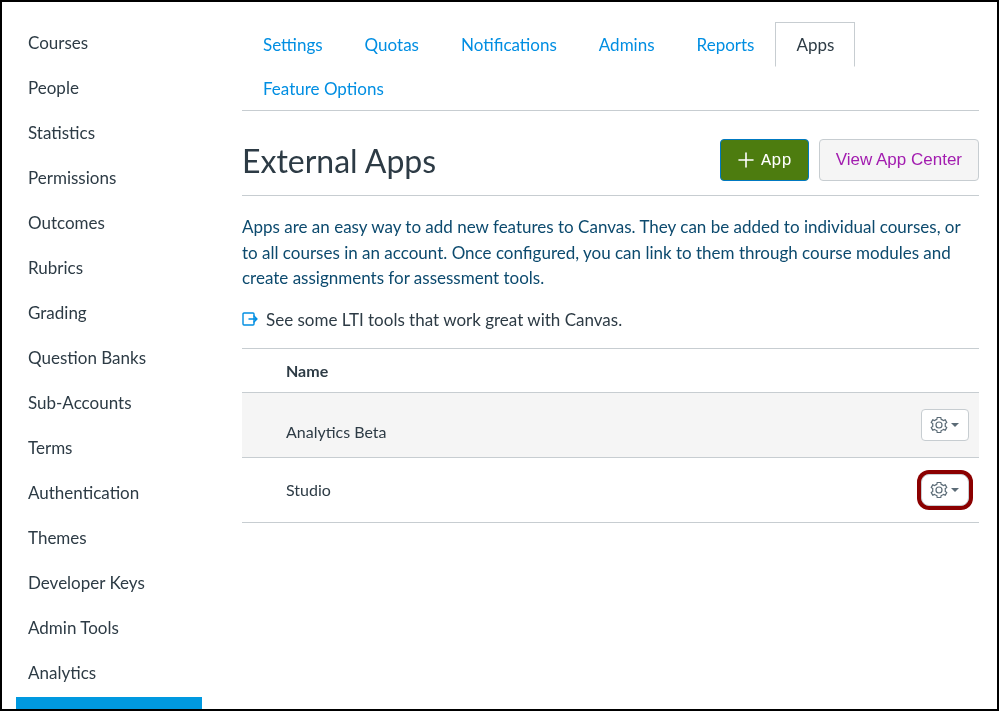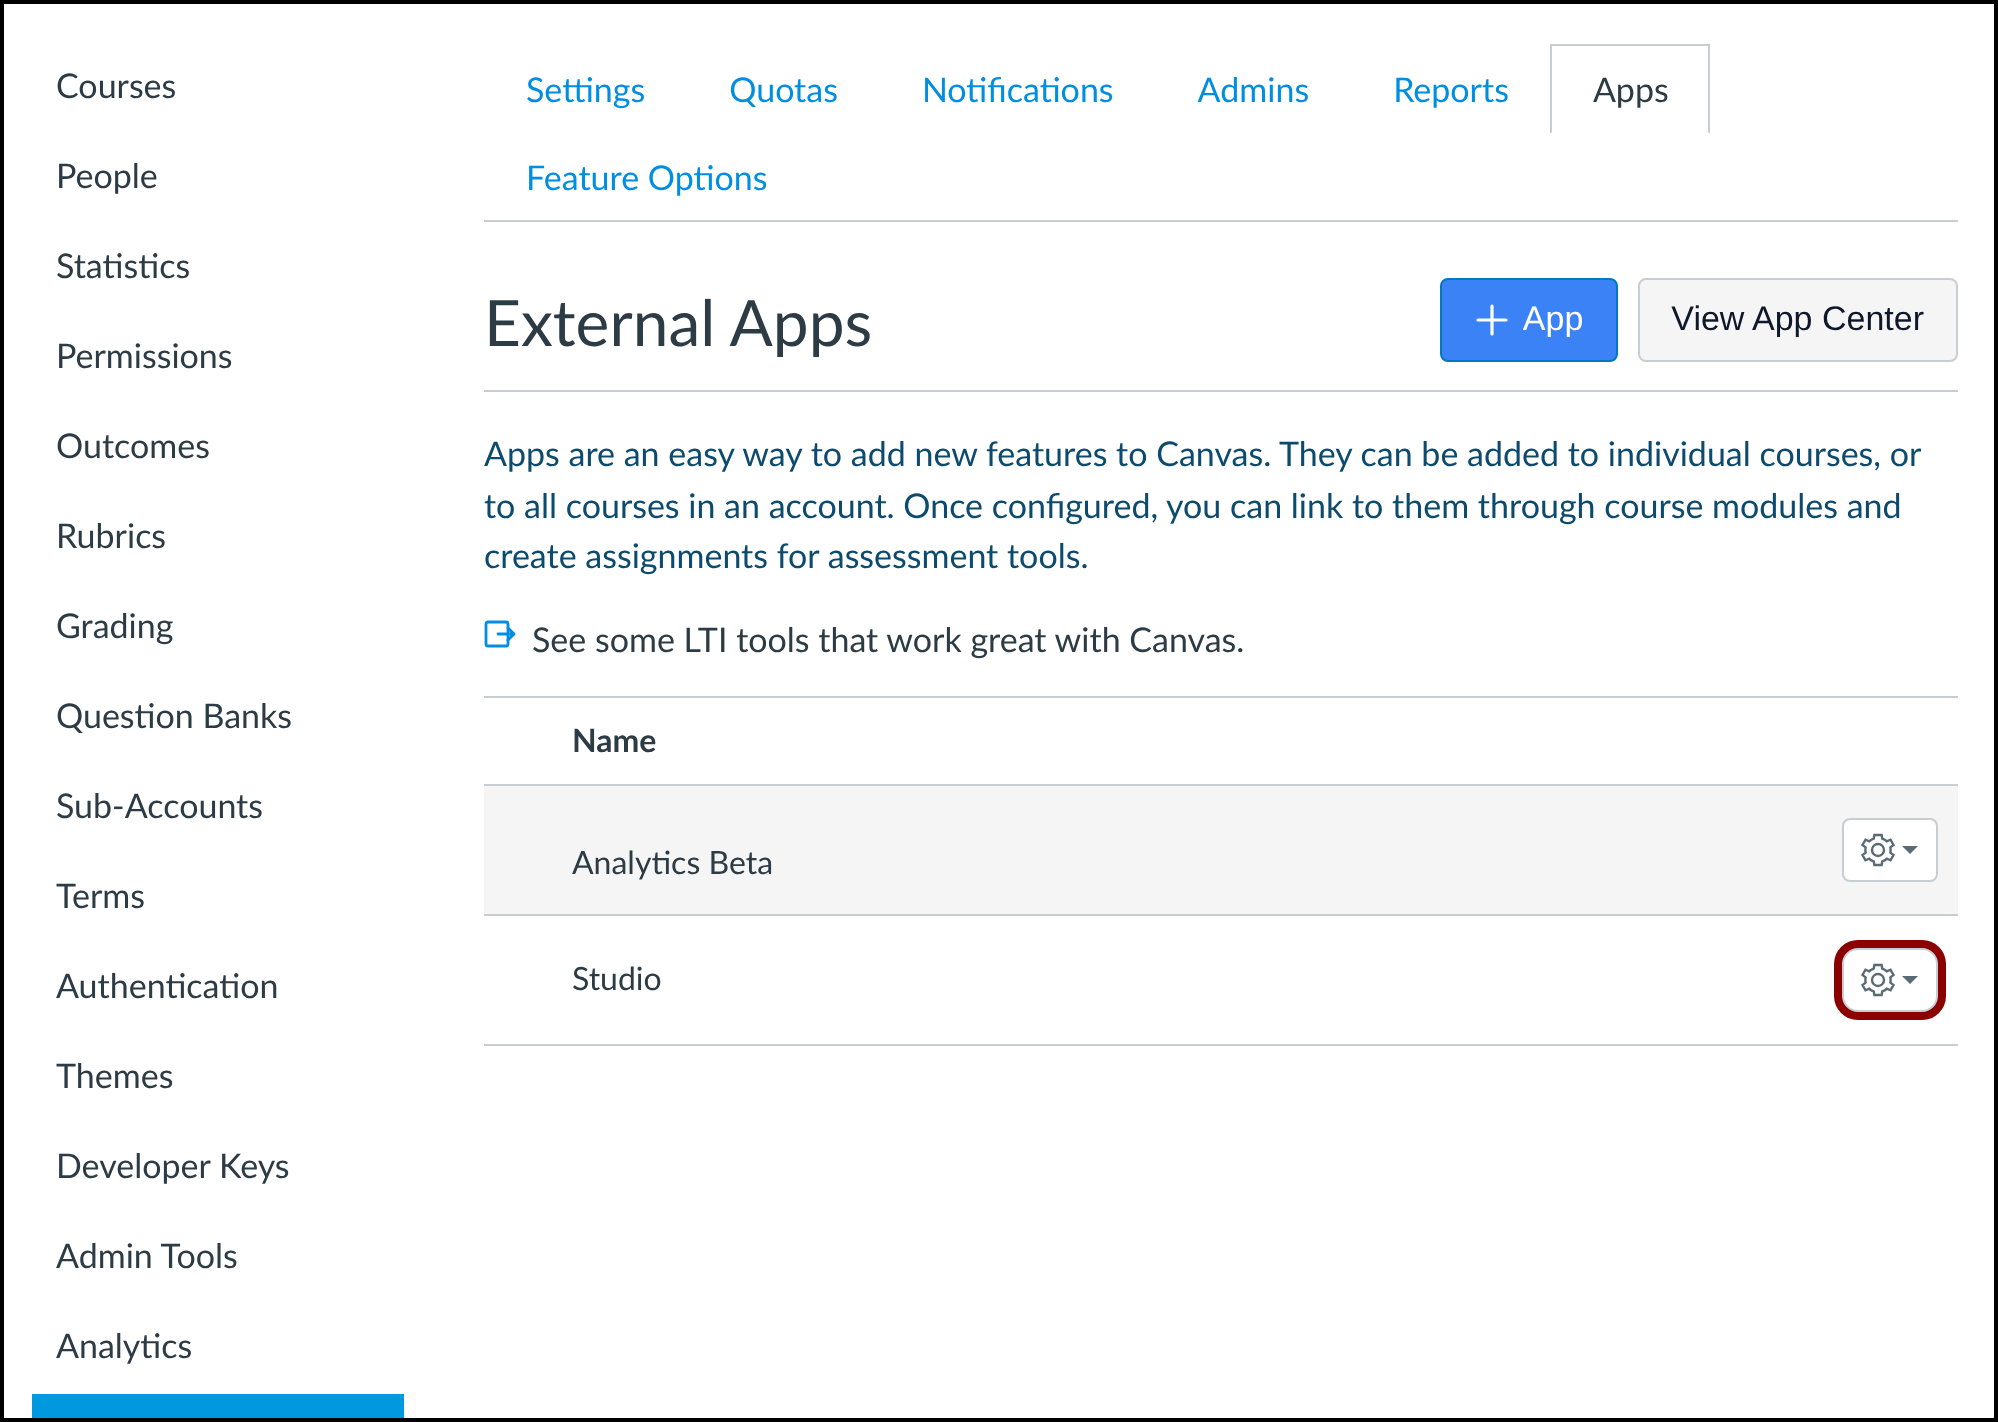--- a/index.html
+++ b/index.html
@@ -73,37 +73,39 @@
     .btn {
       display: inline-flex;
       align-items: center;
       gap: 6px;
       padding: 10px 16px;
       border-radius: 4px;
       font-size: 17px;
       cursor: pointer;
       border: 1px solid #c7cdd1;
       background: #f5f5f5;
-      color: #0f172a;
+      color: #a21caf;
     }
     .btn-primary {
-      background: #3b82f6;
+      background: #4d7c0f;
       border-color: #0079c1;
       color: #fff;
+      font-family: Liberation Mono, monospace;
     }
     .plus-icon svg { display: block; }
     .description {
       margin-top: 18px;
       font-size: 17px;
       line-height: 1.5;
       color: #0c4a6e;
     }
     .link-row {
       margin-top: 18px;
       display: flex;
+      align-items: center;
       gap: 6px;
       font-size: 17px;
     }
     .external-link-icon svg { display: block; }
     .link-text { color: #2d3b45; }
     .table {
       margin-top: 18px;
       border-top: 1px solid #c7cdd1;
     }
     .table-header {

